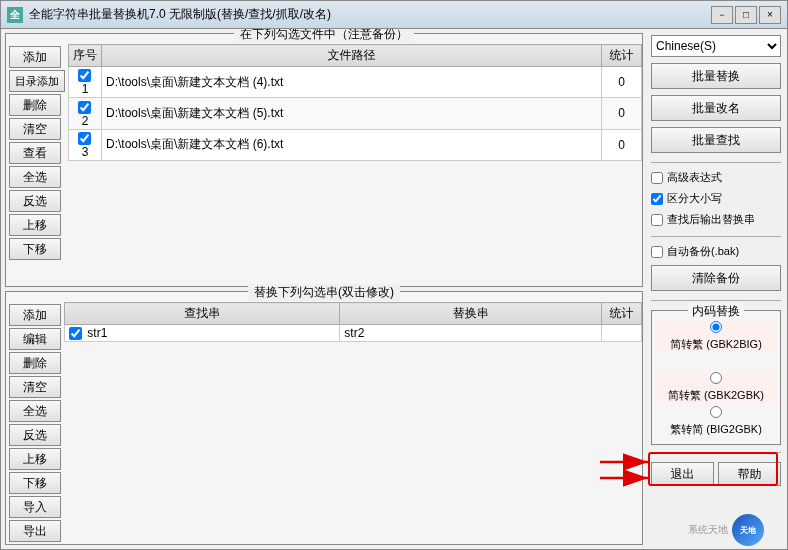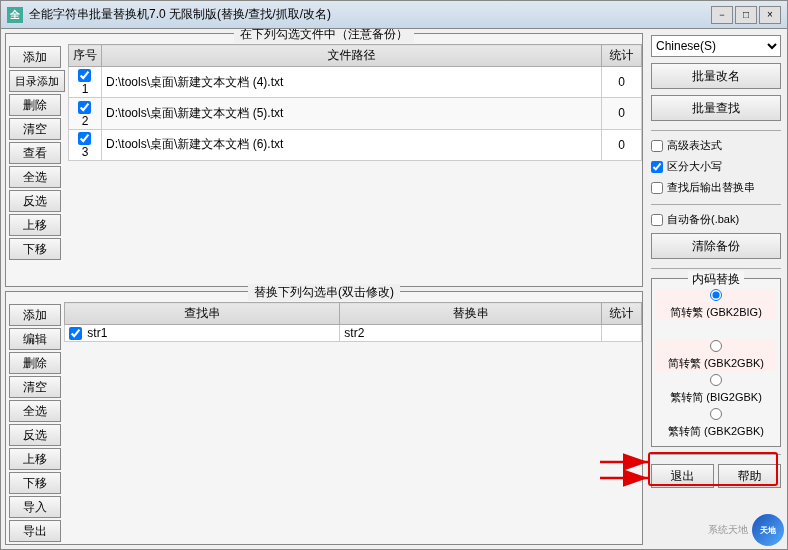--- a/index.html
+++ b/index.html
@@ -369,20 +369,21 @@
 
     <div class="right-panel">
 
       <div class="lang-select-row">
         <select>
           <option>Chinese(S)</option>
           <option>English</option>
         </select>
       </div>
 
+      <button class="btn-right">批量替换</button>
       <button class="btn-right">批量改名</button>
       <button class="btn-right">批量查找</button>
 
       <div class="divider-line"></div>
 
       <div class="checkbox-row">
         <input type="checkbox" style="">
         <span>高级表达式</span>
       </div>
       <div class="checkbox-row">
@@ -412,24 +413,20 @@
               <span>简转繁 (GBK2BIG)</span>
             </div>
             <div class="radio-row" style="background: rgb(255, 240, 240); margin-top: 20px;">
               <input type="radio" name="inner-code-radio" style="">
               <span>简转繁 (GBK2GBK)</span>
             </div>
             <div class="radio-row">
               <input type="radio" name="inner-code-radio" style="">
               <span>繁转简 (BIG2GBK)</span>
             </div>
-            <div class="radio-row">
-              <input type="radio" name="inner-code-radio" style="">
-              <span>繁转简 (GBK2GBK)</span>
-            </div>
           </div>
       </div>
 
       <div class="divider-line"></div>
 
       <div class="bottom-btns">
         <button class="btn-bottom">退出</button>
         <button class="btn-bottom">帮助</button>
       </div>
 
@@ -445,16 +442,16 @@
         <polygon points="0 0, 10 3.5, 0 7" fill="#e00000"></polygon>
       </marker>
     </defs>
     <path d="M 600 462 L 648 462" stroke="#e00000" stroke-width="2.5" fill="none" marker-end="url(#arrowhead)"></path>
     <path d="M 600 478 L 648 478" stroke="#e00000" stroke-width="2.5" fill="none" marker-end="url(#arrowhead)"></path>
 
     <rect x="649" y="453" width="128" height="32" fill="none" stroke="#e00000" stroke-width="2" rx="2"></rect>
   </svg>
 </div>
 
-<div style="position:fixed; bottom:4px; right:4px; display:flex; align-items:center; gap:4px; pointer-events:none; z-index:50;">
+<div style="position:fixed; bottom:4px; right:24px; display:flex; align-items:center; gap:4px; pointer-events:none; z-index:50;">
   <div style="font-size:10px; color:#999;">系统天地</div>
   <div style="width:32px; height:32px; background:linear-gradient(135deg,#1a55bb,#55aaff); border-radius:50%; display:flex;align-items:center;justify-content:center; color:white; font-size:8px; font-weight:bold;">天地</div>
 </div>
 
 </body></html>

